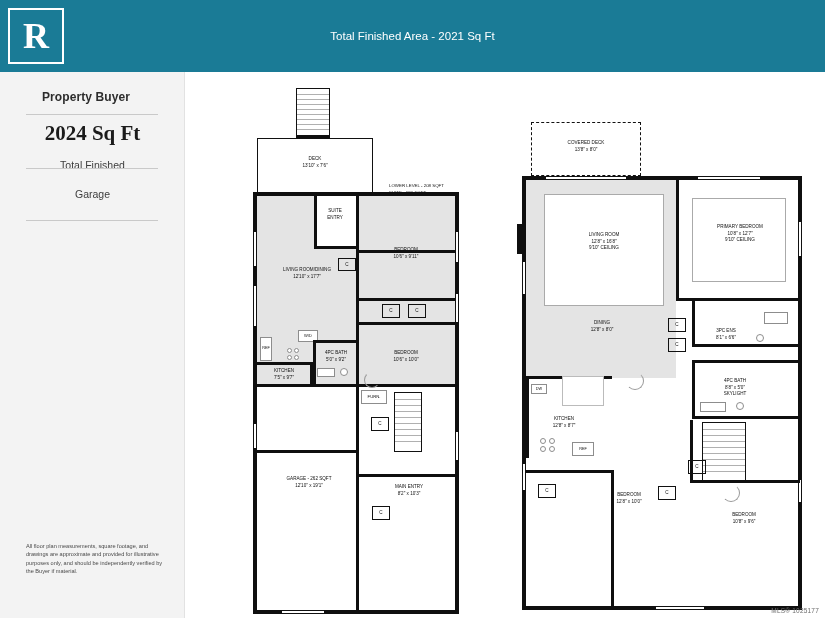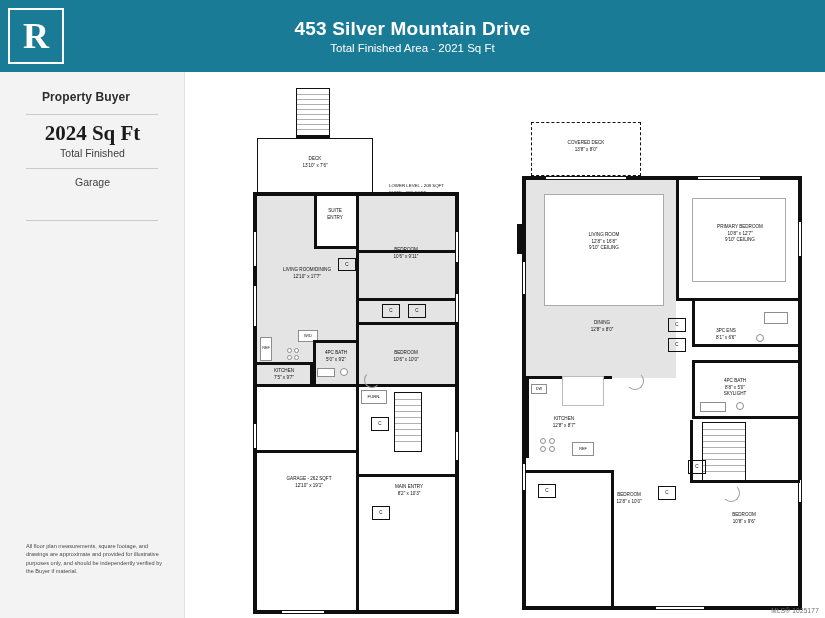--- a/index.html
+++ b/index.html
@@ -104,21 +104,21 @@
   .stat .value {
     font-family: "Liberation Serif", serif;
     font-size: 21px;
     font-weight: bold;
     color: #1b1b1b;
     line-height: 1.1;
   }
   .stat .label {
     font-size: 10.5px;
     color: #3d3d3d;
-    margin-top: 2px;
+    margin-top: 14px;
   }
   .disclaimer {
     position: absolute;
     left: 26px;
     top: 470px;
     width: 140px;
     font-size: 5.6px;
     line-height: 1.5;
     color: #4a4a4a;
   }
@@ -209,21 +209,20 @@
     border: 0.7px solid #8d8d8d;
     box-sizing: border-box;
     background: #ffffff;
   }
   .fixture.round { border-radius: 50%; }
 </style>
 </head>
 <body>
 
 <div class="header">
-  <div class="title">453 Silver Mountain Drive</div>
   <div class="subtitle">Total Finished Area - 2021 Sq Ft</div>
 </div>
 <div class="logo-box">
   <span class="logo-letter">R</span>
 </div>
 <div class="realtor-word">
   <span>REALTOR</span><span class="reg">®</span>
 </div>
 
 <div class="sidebar">

